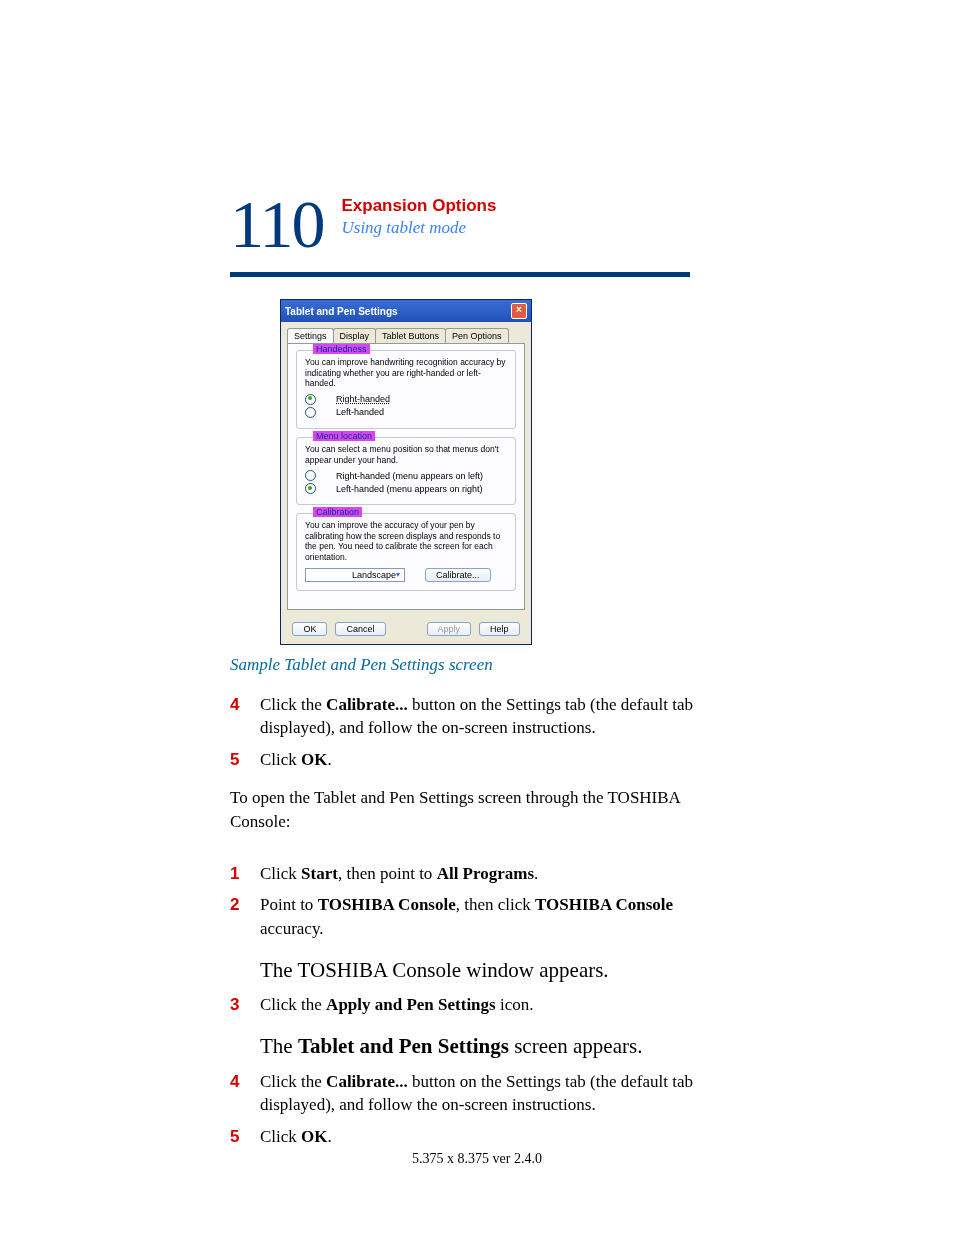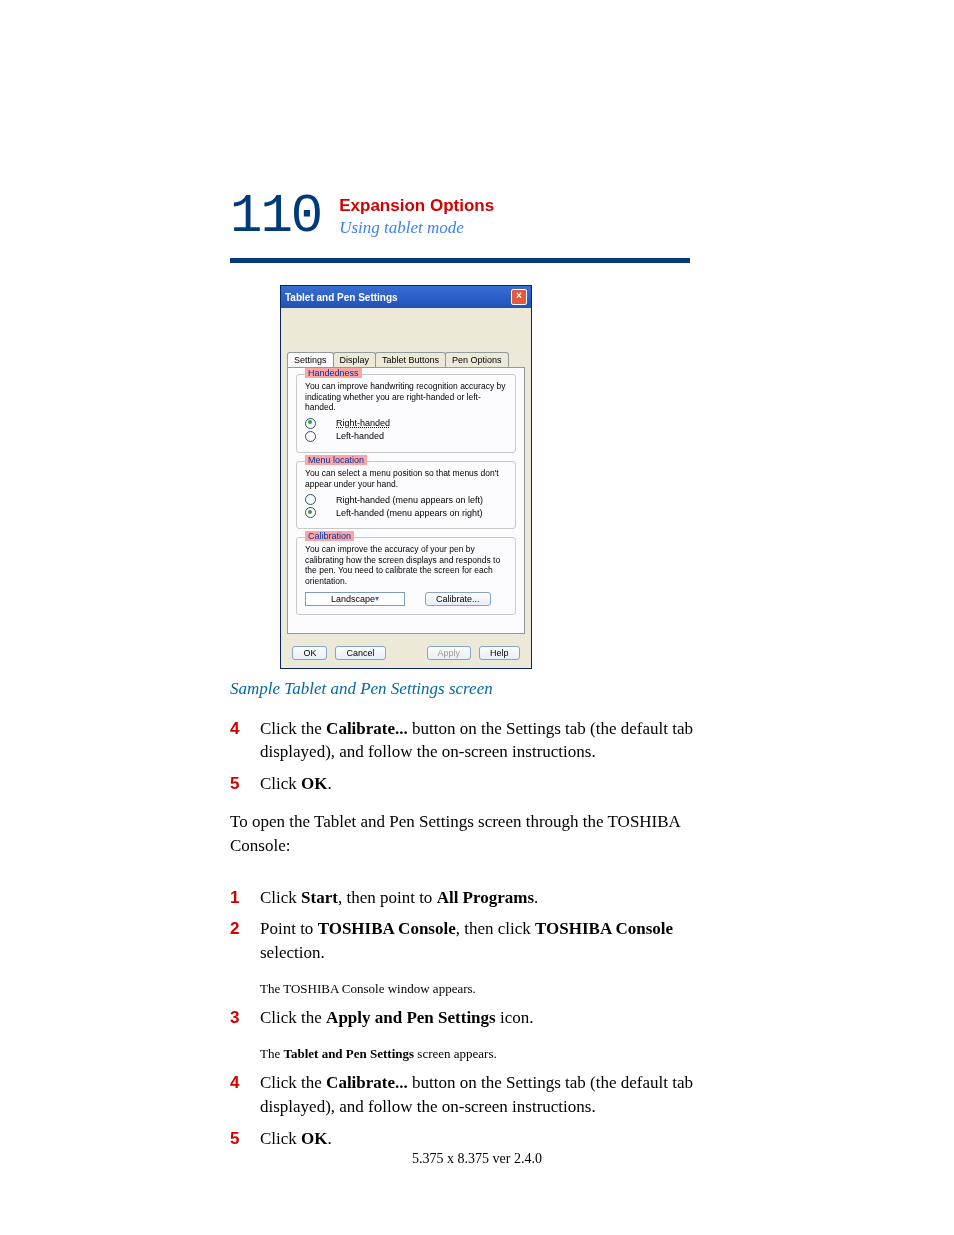--- a/index.html
+++ b/index.html
@@ -15,24 +15,24 @@
     position: relative;
     box-sizing: border-box;
     padding: 190px 230px 0 230px;
   }
   .header-row {
     display: flex;
     align-items: flex-start;
     gap: 18px;
   }
   .page-no {
-    font-family: Liberation Mono, monospace;
+    font-family: Liberation Serif, serif;
     font-weight: 400;
     color: #003a7a;
-    font-size: 54px;
+    font-size: 68px;
     line-height: 1;
     letter-spacing: -2px;
   }
   .header-titles {
     padding-top: 6px;
   }
   .chapter {
     font-family: Arial, Helvetica, sans-serif;
     font-weight: bold;
     color: #d40000;
@@ -87,21 +87,20 @@
     gap: 0;
     font-size: 9px;
   }
   .tab {
     border: 1px solid #919b9c;
     border-bottom: none;
     padding: 2px 6px;
     background: #ece9d8;
     margin-right: -1px;
     border-radius: 3px 3px 0 0;
-    margin-top: 38px;
   }
   .tab.active {
     background: #fcfcfe;
     position: relative;
     z-index: 2;
   }
   .tabbody {
     border: 1px solid #919b9c;
     margin: 0 6px 6px 6px;
     background: #fcfcfe;
@@ -111,22 +110,22 @@
     border: 1px solid #c9c9c9;
     border-radius: 3px;
     padding: 6px 8px 8px 8px;
     margin-bottom: 8px;
     position: relative;
   }
   .group-title {
     color: #003399;
     font-size: 9px;
     position: absolute;
-    top: -7px; left: 8px;
-    background: #fca5a5;
+    top: -7px; left: 16px;
+    background: #d946ef;
     padding: 0 3px;
   }
   .desc {
     font-size: 8.5px;
     line-height: 1.25;
     margin-bottom: 5px;
   }
   .radio-row {
     display: flex;
     align-items: center;
@@ -159,21 +158,21 @@
     align-items: center;
     margin-top: 4px;
   }
   .combo {
     border: 1px solid #7f9db9;
     background: #fff;
     padding: 1px 4px;
     font-size: 9px;
     width: 90px;
     display: flex;
-    justify-content: center;
+    justify-content: flex-end;
     align-items: center;
   }
   .combo .arrow {
     color: #3a6ed5;
     font-size: 8px;
   }
   .winbtn {
     border: 1px solid #87a3c7;
     background: linear-gradient(#fdfdfd,#e7eef7);
     border-radius: 3px;
@@ -211,21 +210,21 @@
     font-weight: bold;
     width: 14px;
     flex: none;
   }
   .body-p {
     font-size: 17px;
     line-height: 1.4;
     margin: 0 0 28px 0;
   }
   .indent-p {
-    font-size: 13px;
+    font-size: 21px;
     line-height: 1.4;
     margin: 15px 0 8px 30px;
   }
   .footer {
     position: absolute;
     left: 0; right: 0;
     bottom: 68px;
     text-align: center;
     font-size: 14px;
   }
@@ -325,21 +324,21 @@
   <div class="ol">
     <div class="li">
       <span class="num">1</span>
       <span>
         <span>Click </span><b>Start</b><span>, then point to </span><b>All Programs</b><span>.</span>
       </span>
     </div>
     <div class="li">
       <span class="num">2</span>
       <span>
-        <span>Point to </span><b>TOSHIBA Console</b><span>, then click </span><b>TOSHIBA Console</b><span> selection.</span>
+        <span>Point to </span><b>TOSHIBA Console</b><span>, then click </span><b>TOSHIBA Console</b><span> accuracy.</span>
       </span>
     </div>
   </div>
   <p class="indent-p">The TOSHIBA Console window appears.</p>
 
   <div class="ol">
     <div class="li">
       <span class="num">3</span>
       <span>
         <span>Click the </span><b>Apply and Pen Settings</b><span> icon.</span>

